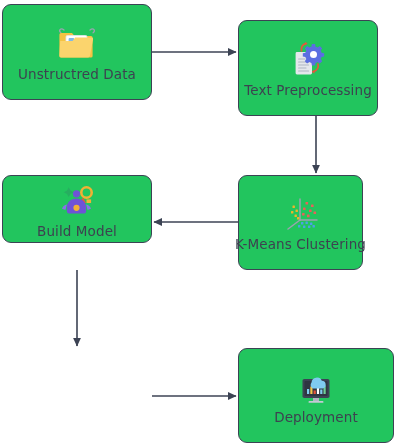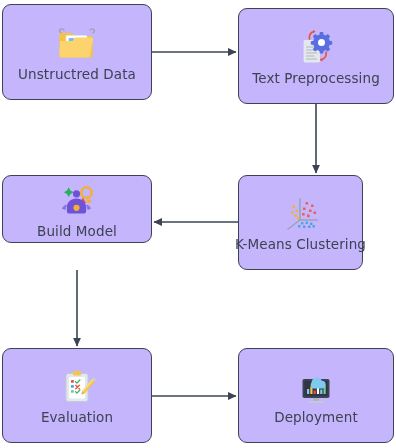--- a/index.html
+++ b/index.html
@@ -27,21 +27,21 @@
     top: 0;
     width: 396px;
     height: 448px;
     pointer-events: none;
   }
   .node {
     position: absolute;
     box-sizing: border-box;
     border: 1.6px solid #3c4354;
     border-radius: 9px;
-    background: #c4b5fd;
+    background: #22c55e;
     display: flex;
     flex-direction: column;
     align-items: center;
     justify-content: center;
   }
   .node-icon {
     width: 44px;
     height: 44px;
     display: block;
     margin-bottom: 1px;
@@ -49,21 +49,21 @@
   .node-label {
     font-size: 13.5px;
     color: #3d4250;
     letter-spacing: 0.1px;
     text-align: center;
     line-height: 1.15;
     white-space: nowrap;
   }
   
   #node-unstructured-data { left: 2px;   top: 4px;   width: 150px; height: 96px; }
-  #node-text-preprocessing{ left: 238px; top: 8px;   width: 156px; height: 96px; }
+  #node-text-preprocessing{ left: 238px; top: 20px;   width: 140px; height: 96px; }
   #node-build-model       { left: 2px;   top: 175px; width: 150px; height: 68px; }
   #node-kmeans-clustering { left: 238px; top: 175px; width: 125px; height: 95px; }
   #node-evaluation        { left: 2px;   top: 348px; width: 150px; height: 95px; }
   #node-deployment        { left: 238px; top: 348px; width: 156px; height: 95px; }
 </style>
 </head>
 <body>
 
 <div id="flow-canvas">
 
@@ -178,42 +178,20 @@
         <rect x="31" y="30.5" width="2.4" height="2.4" rx="0.5"></rect>
         <rect x="24" y="33.5" width="2.4" height="2.4" rx="0.5"></rect>
         <rect x="29" y="33.5" width="2.4" height="2.4" rx="0.5"></rect>
         <rect x="19" y="33" width="2.4" height="2.4" rx="0.5"></rect>
         <rect x="33.5" y="33" width="2.4" height="2.4" rx="0.5"></rect>
       </g>
     </svg>
     <div class="node-label">K-Means Clustering</div>
   </div>
 
-  <div class="node" id="node-evaluation">
-    <svg class="node-icon" viewBox="0 0 44 44">
-      <rect x="11" y="8.5" width="22" height="28" rx="2" fill="#e4e7ec" stroke="#c3cad4" stroke-width="1"></rect>
-      <rect x="14" y="12" width="16" height="21.5" rx="1" fill="#ffffff"></rect>
-      <rect x="18" y="6" width="8" height="4.6" rx="1.3" fill="#f3c64b"></rect>
-      <g>
-        <rect x="16" y="15" width="2.8" height="2.8" rx="0.5" fill="#e8553c"></rect>
-        <rect x="16" y="20" width="2.8" height="2.8" rx="0.5" fill="#4ba3e3"></rect>
-        <rect x="16" y="25" width="2.8" height="2.8" rx="0.5" fill="#6fcf97"></rect>
-      </g>
-      <path d="M20.5 16.6 l1.4 1.5 l3 -3.1" stroke="#3fae6a" stroke-width="1.3" fill="none" stroke-linecap="round" stroke-linejoin="round"></path>
-      <path d="M20.8 20.2 l3.6 3.6 M24.4 20.2 l-3.6 3.6" stroke="#e8553c" stroke-width="1.3" stroke-linecap="round"></path>
-      <path d="M20.5 26.6 l1.4 1.5 l3 -3.1" stroke="#3fae6a" stroke-width="1.3" fill="none" stroke-linecap="round" stroke-linejoin="round"></path>
-      <g transform="rotate(40 30 25)">
-        <rect x="28.4" y="11.5" width="3.6" height="16" fill="#f3c64b"></rect>
-        <rect x="28.4" y="11.5" width="1.6" height="16" fill="#fbdd85"></rect>
-        <path d="M28.4 27.5 h3.6 l-1.8 3.6 Z" fill="#d9b24a"></path>
-        <rect x="28.4" y="9.6" width="3.6" height="2" fill="#c9cfd8"></rect>
-      </g>
-    </svg>
-    <div class="node-label">Evaluation</div>
-  </div>
 
   <div class="node" id="node-deployment">
     <svg class="node-icon" viewBox="0 0 44 44">
       <rect x="8.5" y="14" width="27" height="19" rx="1.8" fill="#3c4354"></rect>
       <rect x="10.5" y="16" width="23" height="15" rx="1" fill="#2f3542"></rect>
       <rect x="19" y="33" width="6" height="3.4" fill="#aeb6c2"></rect>
       <rect x="14.5" y="36" width="15" height="1.8" rx="0.9" fill="#c3cad4"></rect>
       <g>
         <rect x="13" y="24" width="2.2" height="5" fill="#7fcbf0"></rect>
         <rect x="16.3" y="21.5" width="2.2" height="7.5" fill="#f3c64b"></rect>

